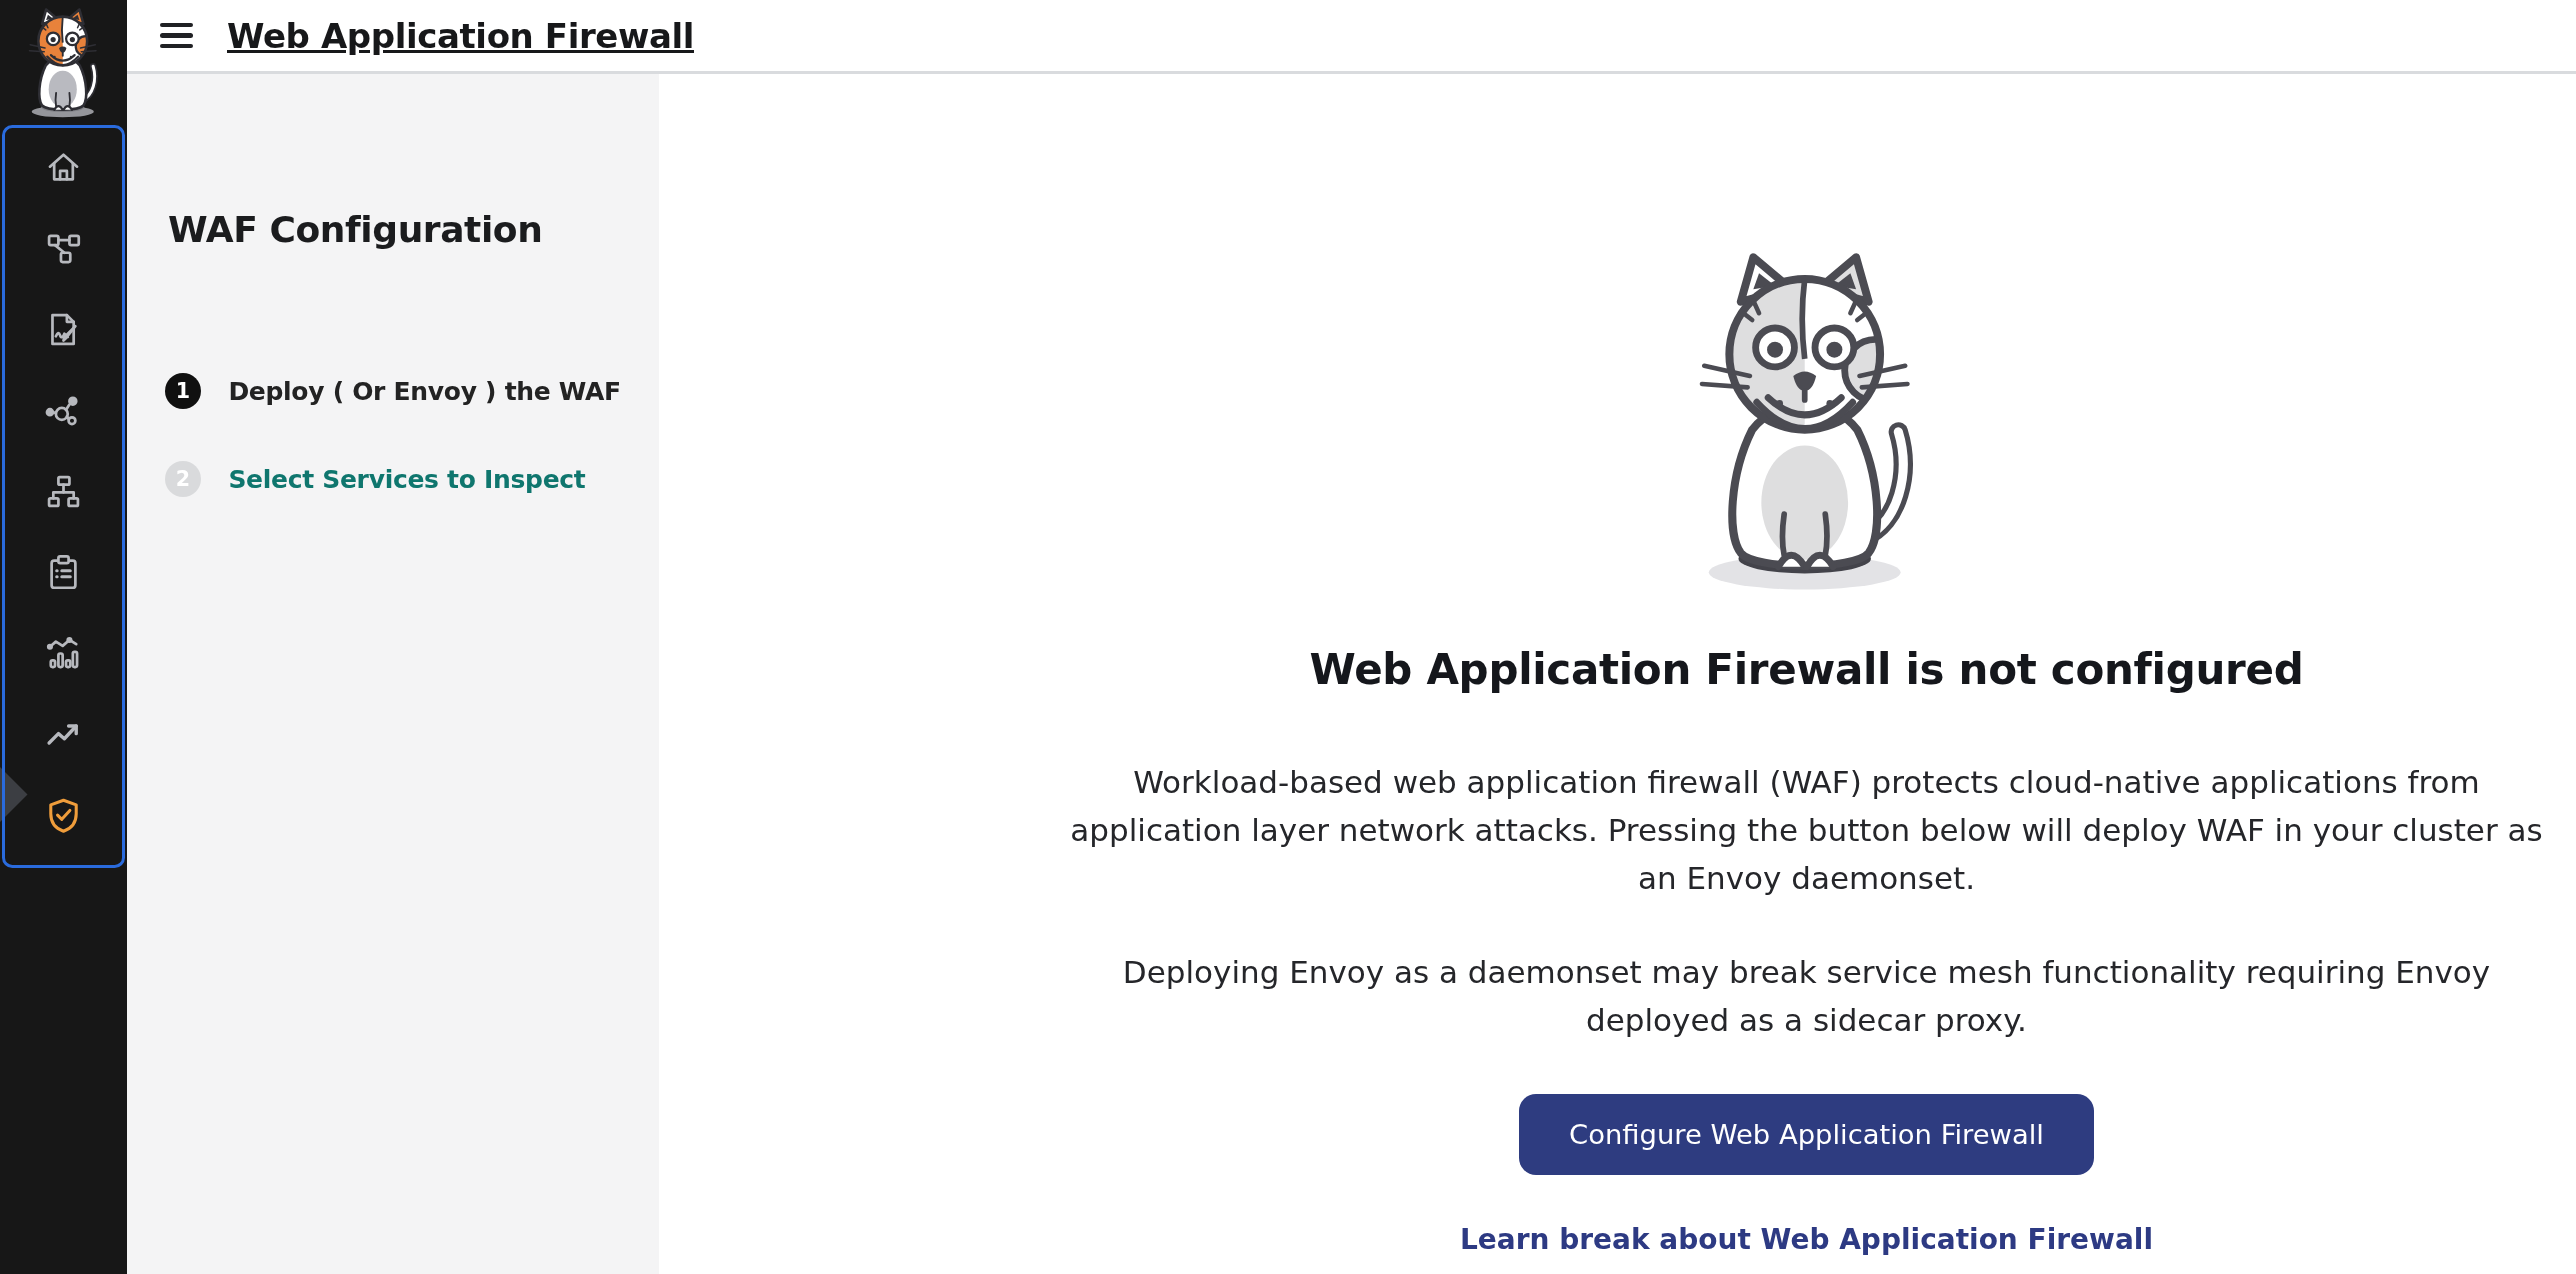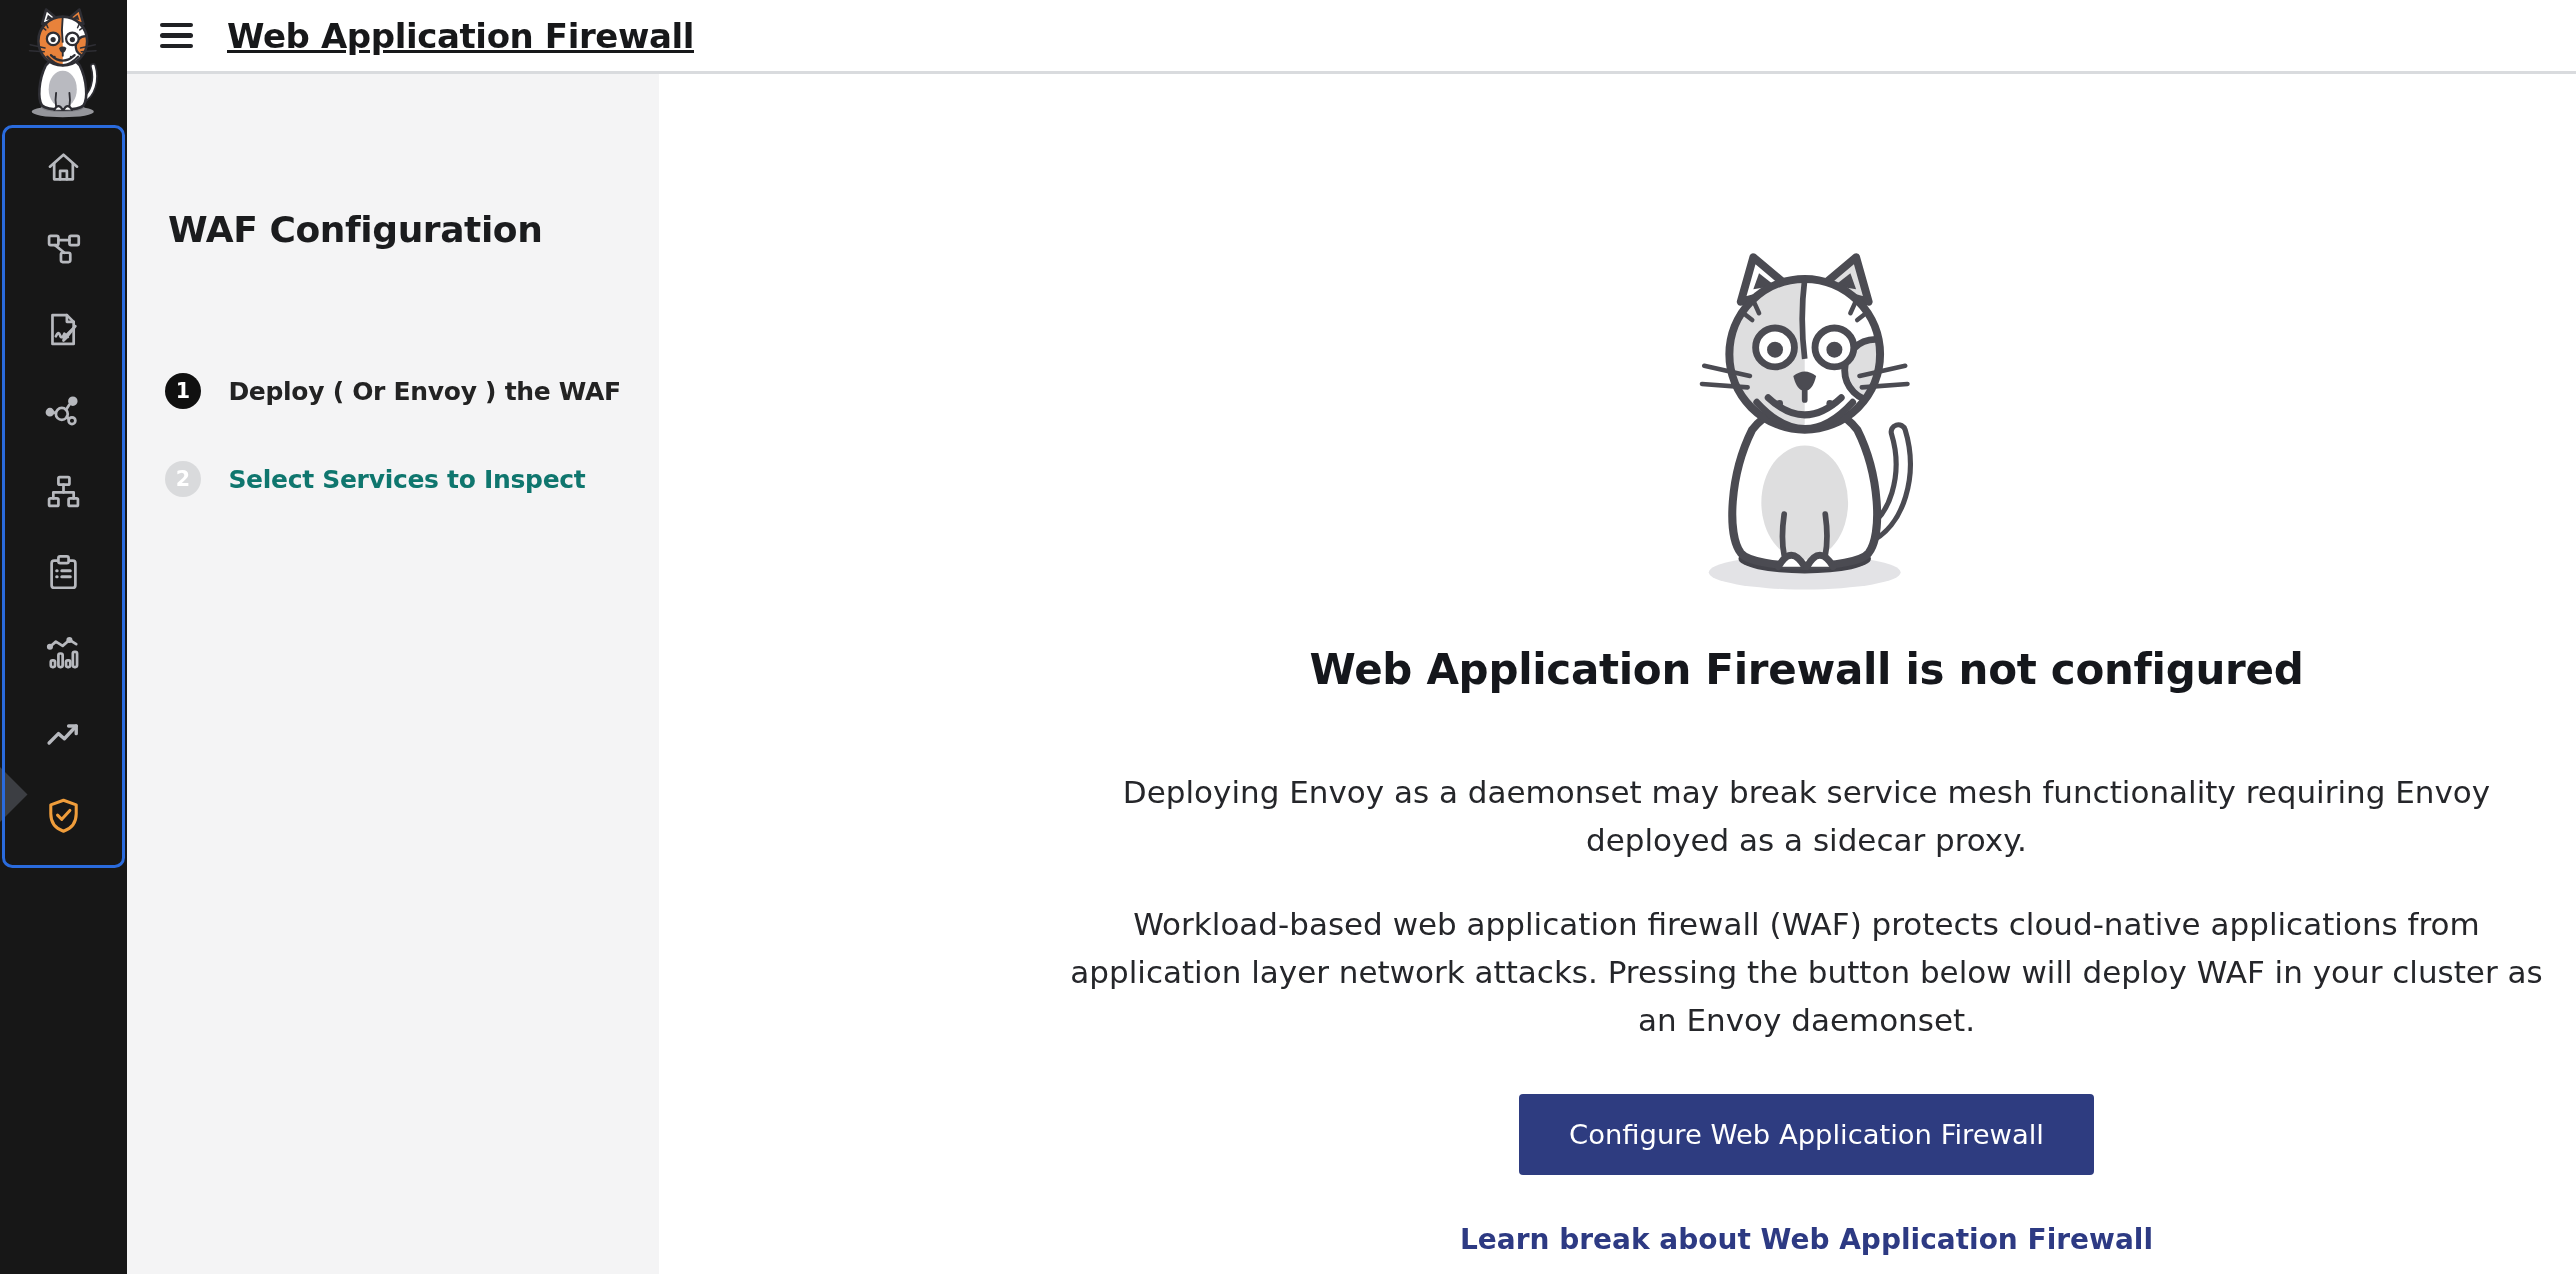--- a/index.html
+++ b/index.html
@@ -80,21 +80,21 @@
   .main-heading{
     margin-top:53px;font-size:42px;font-weight:700;color:#15171c;
     letter-spacing:-0.3px;
   }
   .main-paragraph{
     margin:0;font-size:31px;line-height:1.55;color:#25262a;max-width:1509px;
   }
   .p1{margin-top:36px;}
   .p2{margin-top:46px;}
   .configure-button{
-    margin-top:50px;height:81px;padding:0 50px;border:none;border-radius:4px;
+    margin-top:50px;height:81px;padding:0 50px;border:none;border-radius:17px;
     background:#2e3c80;color:#ffffff;font-size:27.4px;cursor:pointer;
     font-family:"DejaVu Sans","Liberation Sans",sans-serif;
     display:flex;align-items:center;justify-content:center;
   }
   .learn-link{
     margin-top:48px;font-size:28px;font-weight:700;color:#2d3a83;
     text-decoration:none;cursor:pointer;
   }
   
   .cat{--line:#4b4b52;--body:#ffffff;--belly:#dededf;--patch:#dededf;
@@ -261,19 +261,19 @@
     <div class="step-label">Select Services to Inspect</div>
   </div>
 </aside>
 
 <main class="main">
   <div class="content">
     <svg class="cat cat-illustration" viewBox="0 0 240 300">
       <use href="#cat-shape"></use>
     </svg>
     <h1 class="main-heading">Web Application Firewall is not configured</h1>
+    <p class="main-paragraph p1">Workload-based web application firewall (WAF) protects cloud-native applications from application layer network attacks. Pressing the button below will deploy WAF in your cluster as an Envoy daemonset.</p>
     <p class="main-paragraph p2">Deploying Envoy as a daemonset may break service mesh functionality requiring Envoy deployed as a sidecar proxy.</p>
-    <p class="main-paragraph p1">Workload-based web application firewall (WAF) protects cloud-native applications from application layer network attacks. Pressing the button below will deploy WAF in your cluster as an Envoy daemonset.</p>
     <button class="configure-button">Configure Web Application Firewall</button>
     <a class="learn-link">Learn break about Web Application Firewall</a>
   </div>
 </main>
 
 
 </body></html>

